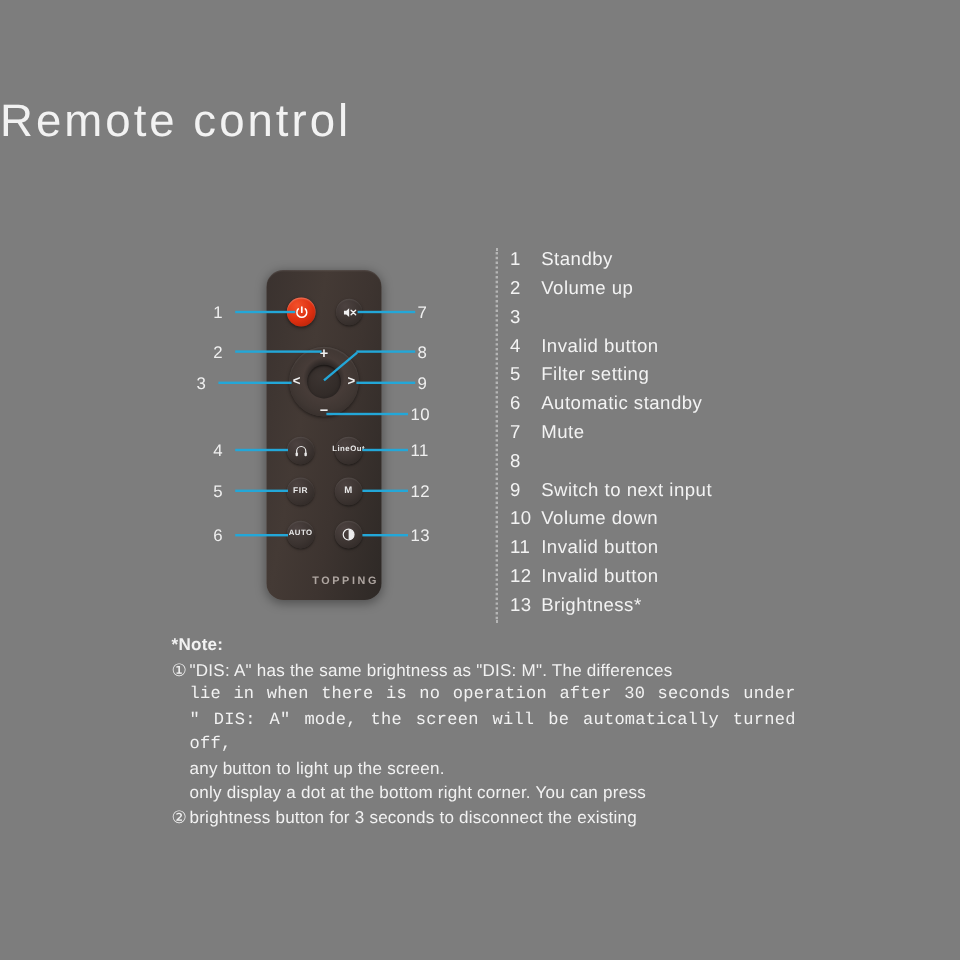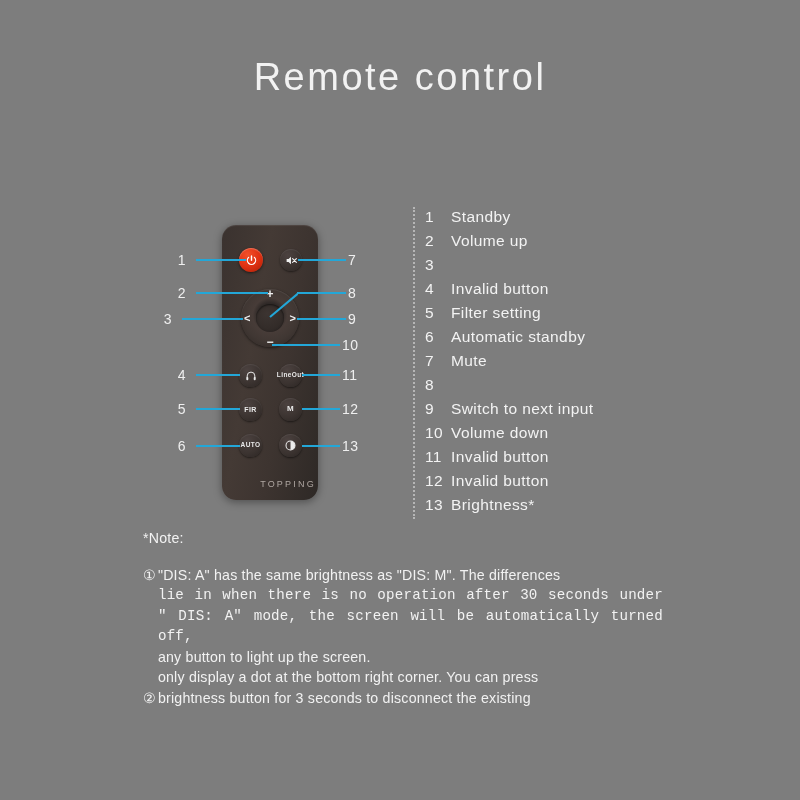--- a/index.html
+++ b/index.html
@@ -7,22 +7,22 @@
     width:800px;height:800px;overflow:hidden;
     background:#7d7d7d;
     font-family:"Liberation Sans", sans-serif;
     color:#ffffff;
     position:relative;
   }
   #page{position:absolute;inset:0;}
 
   
   .title{
-    position:absolute;left:0;right:0;top:56px;
-    text-align:center;
+    position:absolute;left:0;right:0;top:80px;
+    text-align:left;
     font-size:38px;font-weight:400;letter-spacing:2.5px;
     color:#f2f2f2;
   }
 
   
   .remote{
     position:absolute;left:222px;top:225px;width:96px;height:275px;
     border-radius:14px;
     background:linear-gradient(100deg,#3a322f 0%,#443a35 35%,#3d3430 62%,#2e2926 100%);
     box-shadow:0 2px 9px rgba(0,0,0,.38), inset 0 1px 1px rgba(255,255,255,.09);
@@ -61,21 +61,21 @@
     box-shadow:inset 0 1px 2px rgba(0,0,0,.6);
   }
   .dsym{position:absolute;color:#f0f0f0;font-size:12px;font-weight:700;line-height:1;}
   .d-up{left:50%;top:-1px;transform:translateX(-50%);}
   .d-dn{left:50%;bottom:-1px;transform:translateX(-50%);}
   .d-lf{left:3px;top:50%;transform:translateY(-50%);font-size:11px;}
   .d-rt{right:3px;top:50%;transform:translateY(-50%);font-size:11px;}
 
   .brand{
     position:absolute;left:0;right:0;bottom:11px;text-align:center;
-    font-size:9px;letter-spacing:2.2px;font-weight:400;
+    font-size:9px;letter-spacing:2.2px;font-weight:700;
     color:#b9b0ab;opacity:.92;padding-left:36px;
   }
 
   
   .lead{position:absolute;height:2px;background:#23a7d8;}
   .lead-d{position:absolute;background:#23a7d8;transform-origin:0 50%;height:2px;}
   .num{
     position:absolute;font-size:14px;color:#efefef;letter-spacing:.5px;
     transform:translateY(-50%);
   }
@@ -92,21 +92,21 @@
     font-size:15.5px;color:#f3f3f3;letter-spacing:.4px;
   }
   .leg-n{display:inline-block;width:26px;flex:0 0 26px;}
   .leg-t{white-space:nowrap;}
 
   
   .note{
     position:absolute;left:143px;top:528px;width:520px;
     font-size:14.2px;line-height:20.5px;color:#f2f2f2;letter-spacing:.2px;
   }
-  .note-title{font-weight:400;margin-bottom:16px;}
+  .note-title{font-weight:700;margin-bottom:0;}
   .note-item{display:flex;align-items:flex-start;}
   .note-mark{flex:0 0 auto;margin-right:2px;}
   .note-body{flex:1 1 auto;}
   .note-l{display:block;}
   .note-l.just{text-align:justify;text-align-last:justify;font-family:Liberation Mono, monospace;}
 </style>
 </head>
 <body>
 
 <div id="page">

